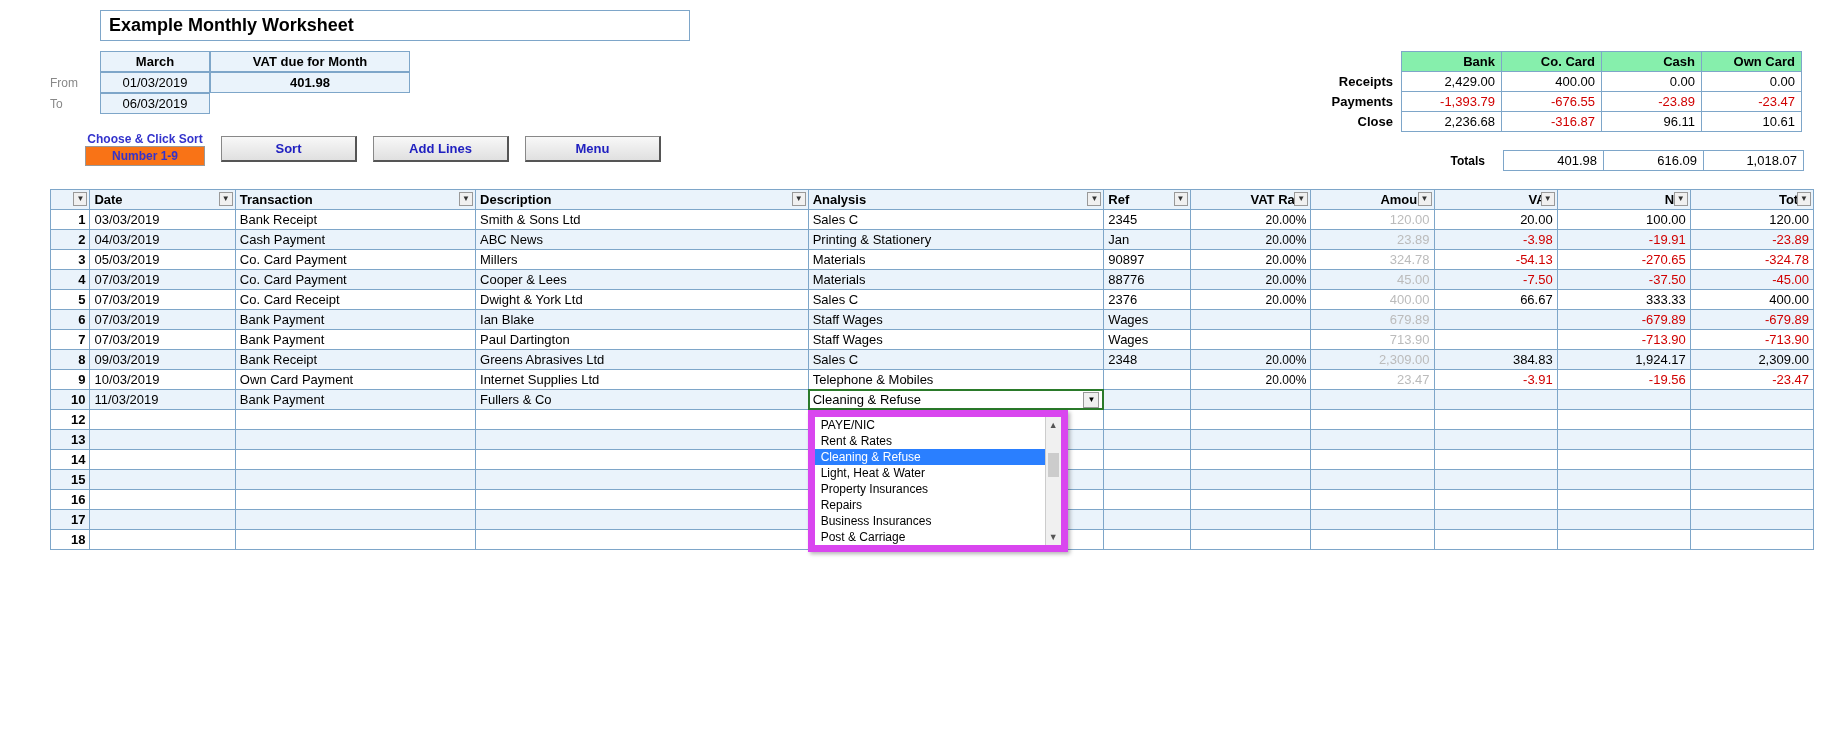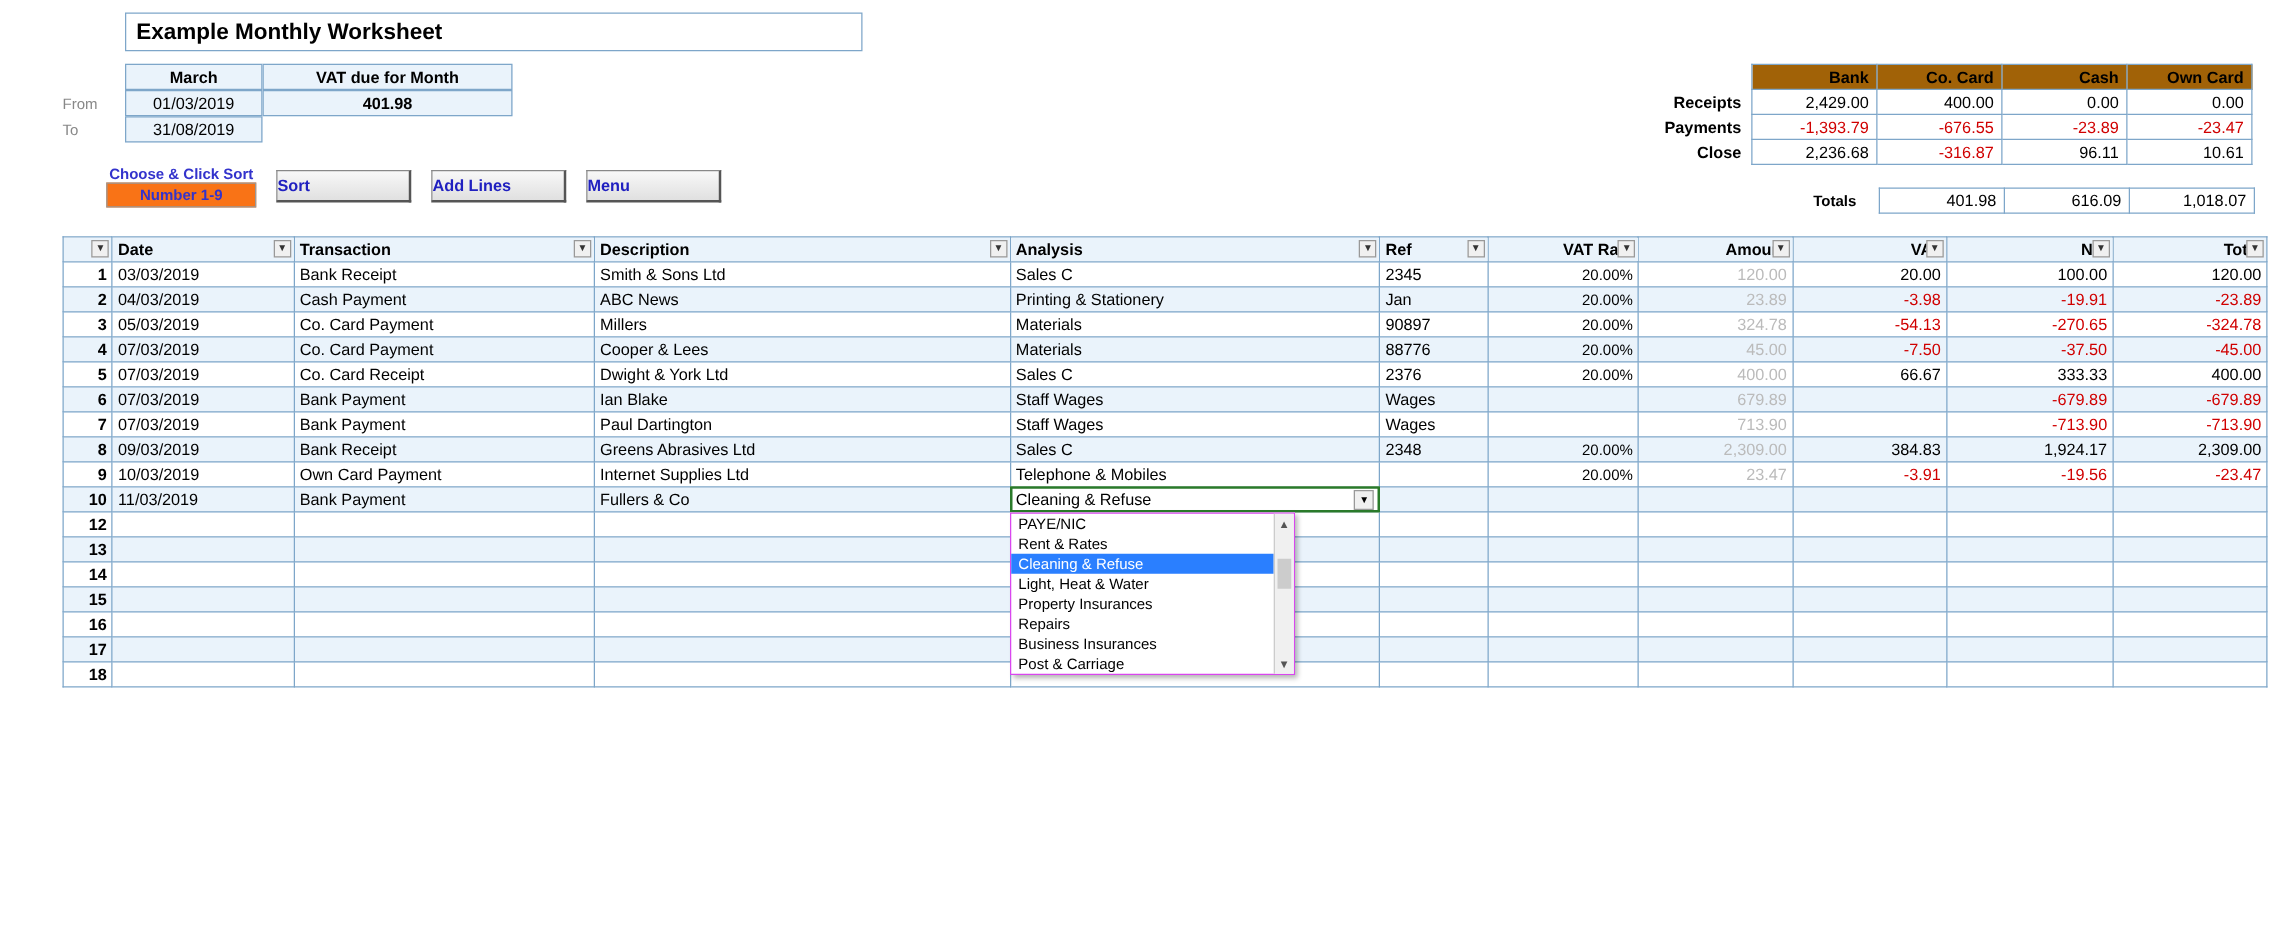--- a/index.html
+++ b/index.html
@@ -83,21 +83,21 @@
     background: #fff;
   }
   .summary-table .lbl {
     border: none;
     font-weight: bold;
     background: transparent;
     text-align: right;
     padding-right: 8px;
   }
   .summary-table th {
-    background: #a16207;
+    background: #86efac;
     font-weight: bold;
   }
   .neg { color: #d00000; }
   .totals-row {
     margin-top: 18px;
   }
   .totals-row .lbl2 {
     font-weight: bold;
     font-size: 12px;
     display: inline-block;
@@ -127,21 +127,22 @@
     padding: 2px 10px;
     display: inline-block;
     min-width: 120px;
   }
   .btn {
     background: linear-gradient(#f8f8f8, #e0e0e0);
     border: 1px solid #888;
     border-right: 2px solid #555;
     border-bottom: 2px solid #555;
     padding: 4px 0;
-    width: 108px;
+    width: 136px;
+    text-align: center;
     font-weight: bold;
     color: #2020c0;
     cursor: pointer;
     font-size: 13px;
     display: inline-block;
   }
   .main-table {
     border-collapse: collapse;
     margin-top: 18px;
     width: 100%;
@@ -216,23 +217,23 @@
     border: 1px solid #999;
     font-size: 8px;
     text-align: center;
     line-height: 14px;
     cursor: pointer;
   }
   .dropdown {
     position: absolute;
     left: -1px;
     top: 20px;
-    width: 228px;
+    width: 260px;
     background: #fff;
-    border: 1px solid #d946ef;
+    border: 7px solid #d946ef;
     box-shadow: 2px 2px 4px rgba(0,0,0,0.3);
     font-family: "Segoe UI", Arial, sans-serif;
     font-size: 12px;
     z-index: 10;
   }
   .dropdown .scroll {
     position: absolute;
     right: 0;
     top: 0;
     bottom: 0;
@@ -287,21 +288,21 @@
         <td><div class="date-box header">March</div></td>
         <td><div class="vat-box">VAT due for Month</div></td>
       </tr>
       <tr>
         <td><span class="from-to-label">From</span></td>
         <td><div class="date-box">01/03/2019</div></td>
         <td><div class="vat-box val">401.98</div></td>
       </tr>
       <tr>
         <td><span class="from-to-label">To</span></td>
-        <td><div class="date-box">31/08/2019</div></td>
+        <td><div class="date-box">06/03/2019</div></td>
         <td></td>
       </tr>
     </tbody>
       </table>
 
     <div class="controls-row">
       <div class="sort-block">
         <div class="sort-label">Choose &amp; Click Sort</div>
         <div class="sort-num">Number  1-9</div>
       </div>

